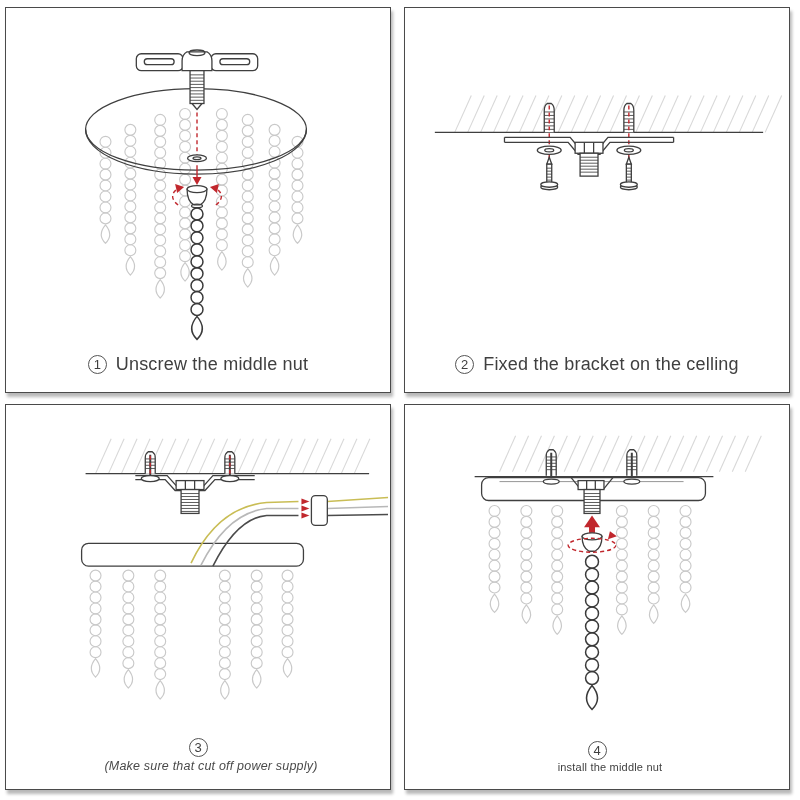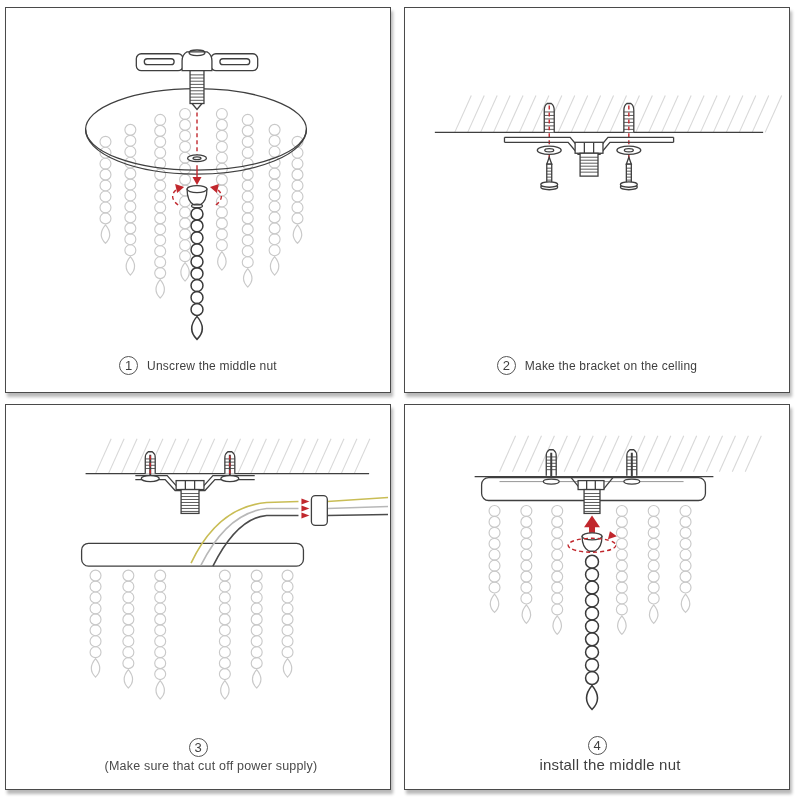--- a/index.html
+++ b/index.html
@@ -24,23 +24,23 @@
   [data-hatch] line{stroke:#d8d8d8;stroke-width:1.1;}
   [data-threads] line{stroke:#3f3f3f;stroke-width:0.85;}
 
   
   .caption{position:absolute;left:0;right:0;bottom:16px;text-align:center;
            color:#3f3f3f;}
   .cap-row{display:flex;justify-content:center;align-items:center;gap:9px;}
   .stepnum{display:flex;align-items:center;justify-content:center;
            width:19px;height:19px;border:1.2px solid #555;border-radius:50%;
            font-size:13px;box-sizing:border-box;flex:0 0 auto;}
-  .cap-text{font-size:12px;letter-spacing:0.2px;text-align:center;}
-  .cap-line2{font-size:15px;letter-spacing:0.2px;margin-left:26px;margin-top:1px;}
-  .cap-line2.small{font-size:12.5px;color:#4a4a4a;margin-top:2px;}
+  .cap-text{font-size:18px;letter-spacing:0.2px;text-align:center;}
+  .cap-line2{font-size:11px;letter-spacing:0.2px;margin-left:26px;margin-top:1px;}
+  .cap-line2.small{font-size:12.5px;color:#4a4a4a;margin-top:2px;font-style:italic;}
 </style>
 </head>
 <body>
 
 <div id="stage">
 
   <div class="panel" id="p1">
     <svg viewBox="0 0 386 384">
 
       <g>
@@ -348,21 +348,21 @@
             <line x1="222.5" y1="169" x2="227.5" y2="169"></line>
             <line x1="222.5" y1="172" x2="227.5" y2="172"></line>
           </g>
         <ellipse class="lnf" cx="225" cy="179" rx="8.5" ry="2.7"></ellipse>
         <ellipse class="lnf" cx="225" cy="176.5" rx="8.5" ry="2.7"></ellipse>
       </g>
     </svg>
     <div class="caption">
       <div class="cap-row">
         <span class="stepnum">2</span>
-        <span class="cap-text">Make the bracket on the celling</span>
+        <span class="cap-text">Fixed the bracket on the celling</span>
       </div>
       <div class="cap-line2"></div>
     </div>
   </div>
 
   <div class="panel" id="p3">
     <svg viewBox="0 0 386 384">
       <g data-hatch="90,33,270,35,13">
           <line x1="90" y1="68" x2="105.75" y2="33"></line>
           <line x1="103" y1="68" x2="118.75" y2="33"></line>

